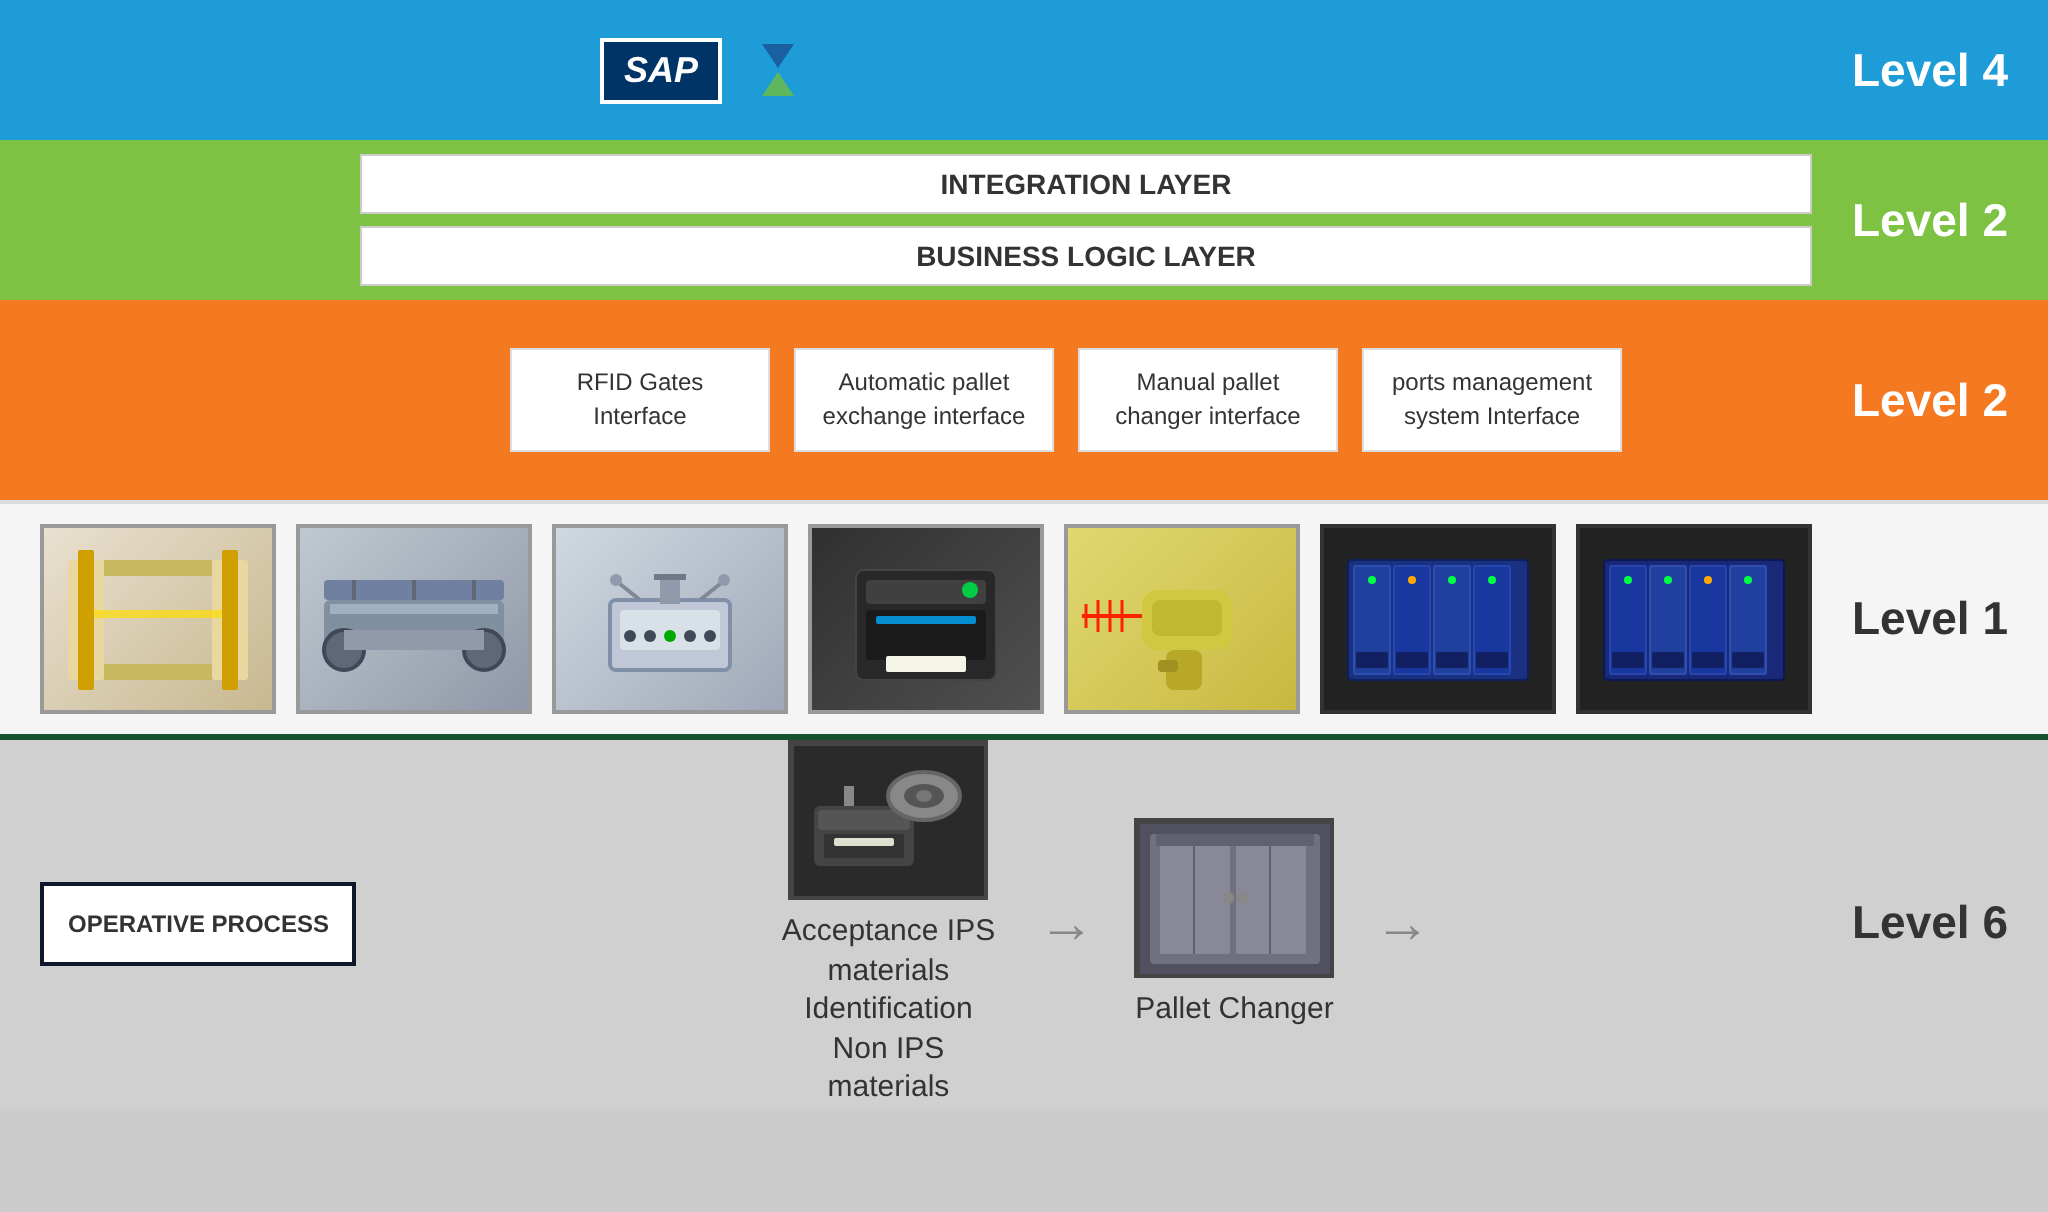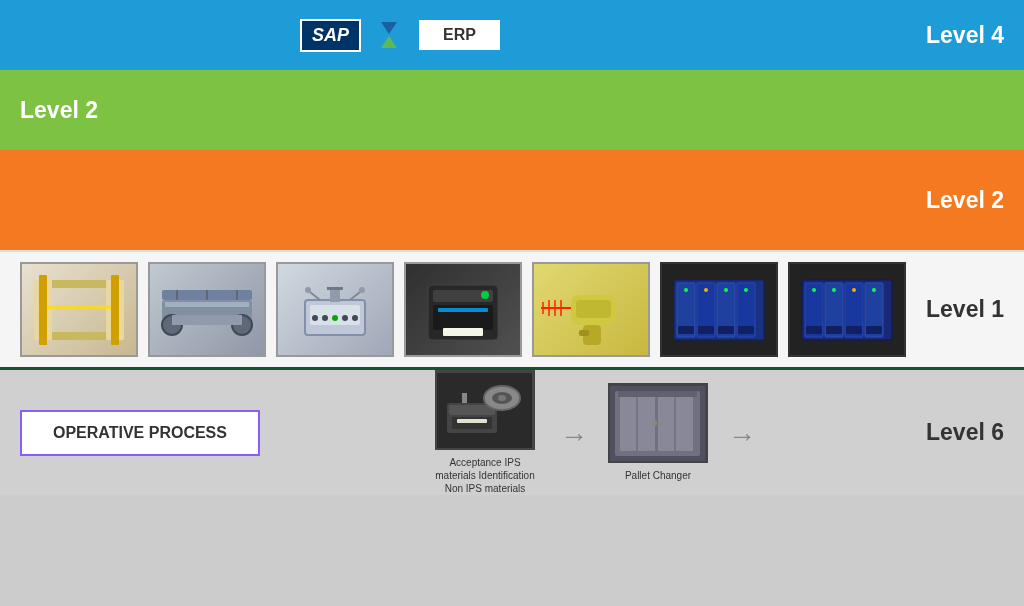--- a/index.html
+++ b/index.html
@@ -181,24 +181,24 @@
     .level0 {
       background: #d0d0d0;
       flex: 1;
       display: flex;
       align-items: center;
       justify-content: space-between;
       padding: 0 20px;
     }
     .operative-box {
       background: white;
-      border: 2px solid #8b5cf6;
-      padding: 12px 31px;
-      font-weight: bold;
-      font-size: 16px;
+      border: 2px solid #0f172a;
+      padding: 12px 12px;
+      font-weight: bold;
+      font-size: 12px;
       color: #333;
       white-space: nowrap;
     }
     .level0-process {
       display: flex;
       align-items: center;
       gap: 20px;
       flex: 1;
       justify-content: center;
     }
@@ -211,21 +211,21 @@
     .process-img-box {
       width: 100px;
       height: 80px;
       background: #444;
       display: flex;
       align-items: center;
       justify-content: center;
       overflow: hidden;
     }
     .process-label {
-      font-size: 10px;
+      font-size: 15px;
       text-align: center;
       color: #333;
       max-width: 110px;
       line-height: 1.3;
     }
     .arrow-right {
       font-size: 28px;
       color: #888;
       font-weight: bold;
     }
@@ -242,31 +242,48 @@
 
 <div class="diagram-container">
 
   <div class="level4">
     <div class="level4-left">
       <div class="sap-logo">SAP</div>
       <div class="arrows-container">
         <div class="arrow-down"></div>
         <div class="arrow-up"></div>
       </div>
-      <div class="erp-box">ERP</div>
     </div>
     <div class="level-label">Level 4</div>
   </div>
 
   <div class="level3">
+    <div class="level3-layers">
+      <div class="layer-box">INTEGRATION LAYER</div>
+      <div class="layer-box">BUSINESS LOGIC LAYER</div>
+    </div>
     <div class="level-label">Level 2</div>
   </div>
 
   <div class="level2">
     <div style="width:140px"></div>
+    <div class="level2-interfaces">
+      <div class="interface-box">
+        <span>RFID Gates Interface</span>
+      </div>
+      <div class="interface-box">
+        <span>Automatic pallet exchange interface</span>
+      </div>
+      <div class="interface-box">
+        <span>Manual pallet changer interface</span>
+      </div>
+      <div class="interface-box">
+        <span>ports management system Interface</span>
+      </div>
+    </div>
     <div class="level-label">Level 2</div>
   </div>
 
   <div class="level1">
     <div class="level1-devices">
 
       <div class="device-box gate-device">
         <svg width="100" height="80" viewBox="0 0 100 80">
           <rect x="5" y="10" width="18" height="60" fill="#e8d8a0" rx="2"></rect>
           <rect x="77" y="10" width="18" height="60" fill="#e8d8a0" rx="2"></rect>

